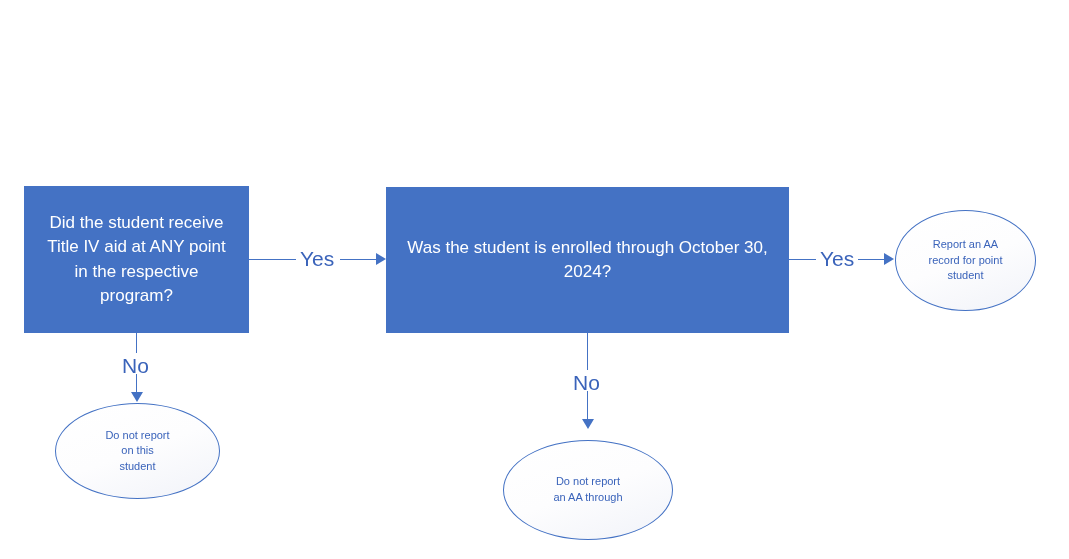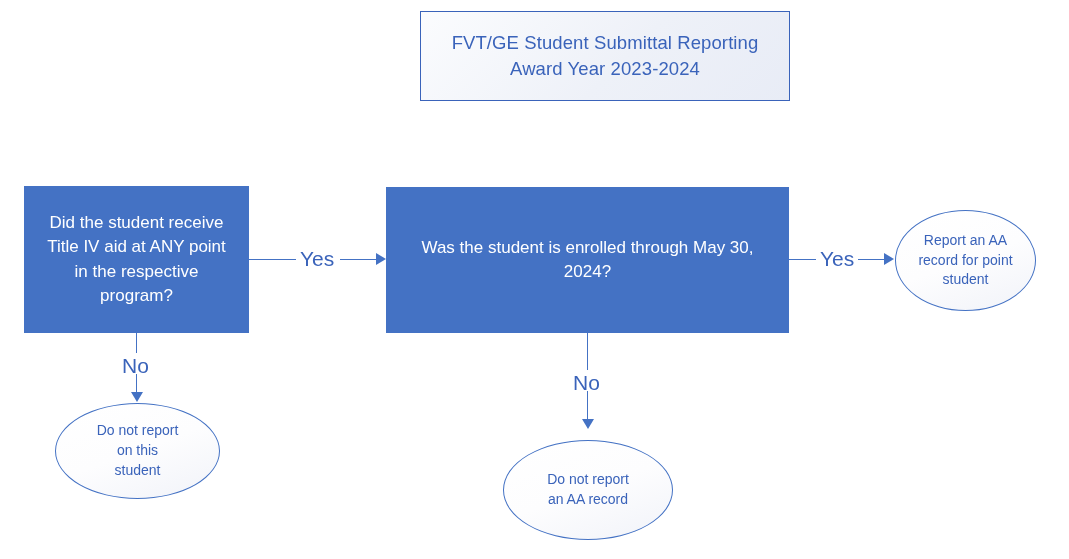--- a/index.html
+++ b/index.html
@@ -74,21 +74,21 @@
     position: absolute;
     box-sizing: border-box;
     border: 1.5px solid #4472c4;
     border-radius: 50%;
     background: linear-gradient(160deg, #ffffff 0%, #fdfdfe 50%, #f1f3f9 100%);
     color: #3a63ba;
     display: flex;
     align-items: center;
     justify-content: center;
     text-align: center;
-    font-size: 14px;
+    font-size: 11px;
     line-height: 1.42;
   }
   #ell-no-report-left {
     left: 55px;
     top: 403px;
     width: 165px;
     height: 96px;
   }
   #ell-report-aa {
     left: 895px;
@@ -145,26 +145,20 @@
   #label-yes-1 { left: 298px; top: 248px; }
   #label-yes-2 { left: 818px; top: 248px; }
   #label-no-1  { left: 120px; top: 355px; }
   #label-no-2  { left: 571px; top: 372px; }
 </style>
 </head>
 <body>
 
 <div id="canvas">
 
-  <div class="title-box" id="title-box">
-    <div>
-      <span class="t-line">FVT/GE Student Submittal Reporting</span>
-      <span class="t-line">Award Year 2023-2024</span>
-    </div>
-  </div>
 
   <div class="proc-box" id="box-titleiv">
     <span>Did the student receive Title IV aid at ANY point in the respective program?</span>
   </div>
 
   <div class="conn-h" style="left:249px; top:259px; width:47px;"></div>
   <div class="edge-label" id="label-yes-1">Yes</div>
   <div class="conn-h" style="left:340px; top:259px; width:36px;"></div>
   <div class="arrow-right" style="left:376px; top:253px;"></div>
 
@@ -175,21 +169,21 @@
 
   <div class="ellipse" id="ell-no-report-left">
     <div>
       <span class="e-line">Do not report</span>
       <span class="e-line">on this</span>
       <span class="e-line">student</span>
     </div>
   </div>
 
   <div class="proc-box" id="box-enrolled">
-    <span>Was the student is enrolled through May 30, 2024?</span>
+    <span>Was the student is enrolled through October 30, 2024?</span>
   </div>
 
   <div class="conn-h" style="left:789px; top:259px; width:27px;"></div>
   <div class="edge-label" id="label-yes-2">Yes</div>
   <div class="conn-h" style="left:858px; top:259px; width:26px;"></div>
   <div class="arrow-right" style="left:884px; top:253px;"></div>
 
   <div class="ellipse" id="ell-report-aa">
     <div>
       <span class="e-line">Report an AA</span>
@@ -199,17 +193,17 @@
   </div>
 
   <div class="conn-v" style="left:587px; top:333px; height:37px;"></div>
   <div class="edge-label" id="label-no-2">No</div>
   <div class="conn-v" style="left:587px; top:391px; height:28px;"></div>
   <div class="arrow-down" style="left:582px; top:419px;"></div>
 
   <div class="ellipse" id="ell-no-aa">
     <div>
       <span class="e-line">Do not report</span>
-      <span class="e-line">an AA record</span>
+      <span class="e-line">an AA through</span>
     </div>
   </div>
 
 </div>
 
 </body></html>

